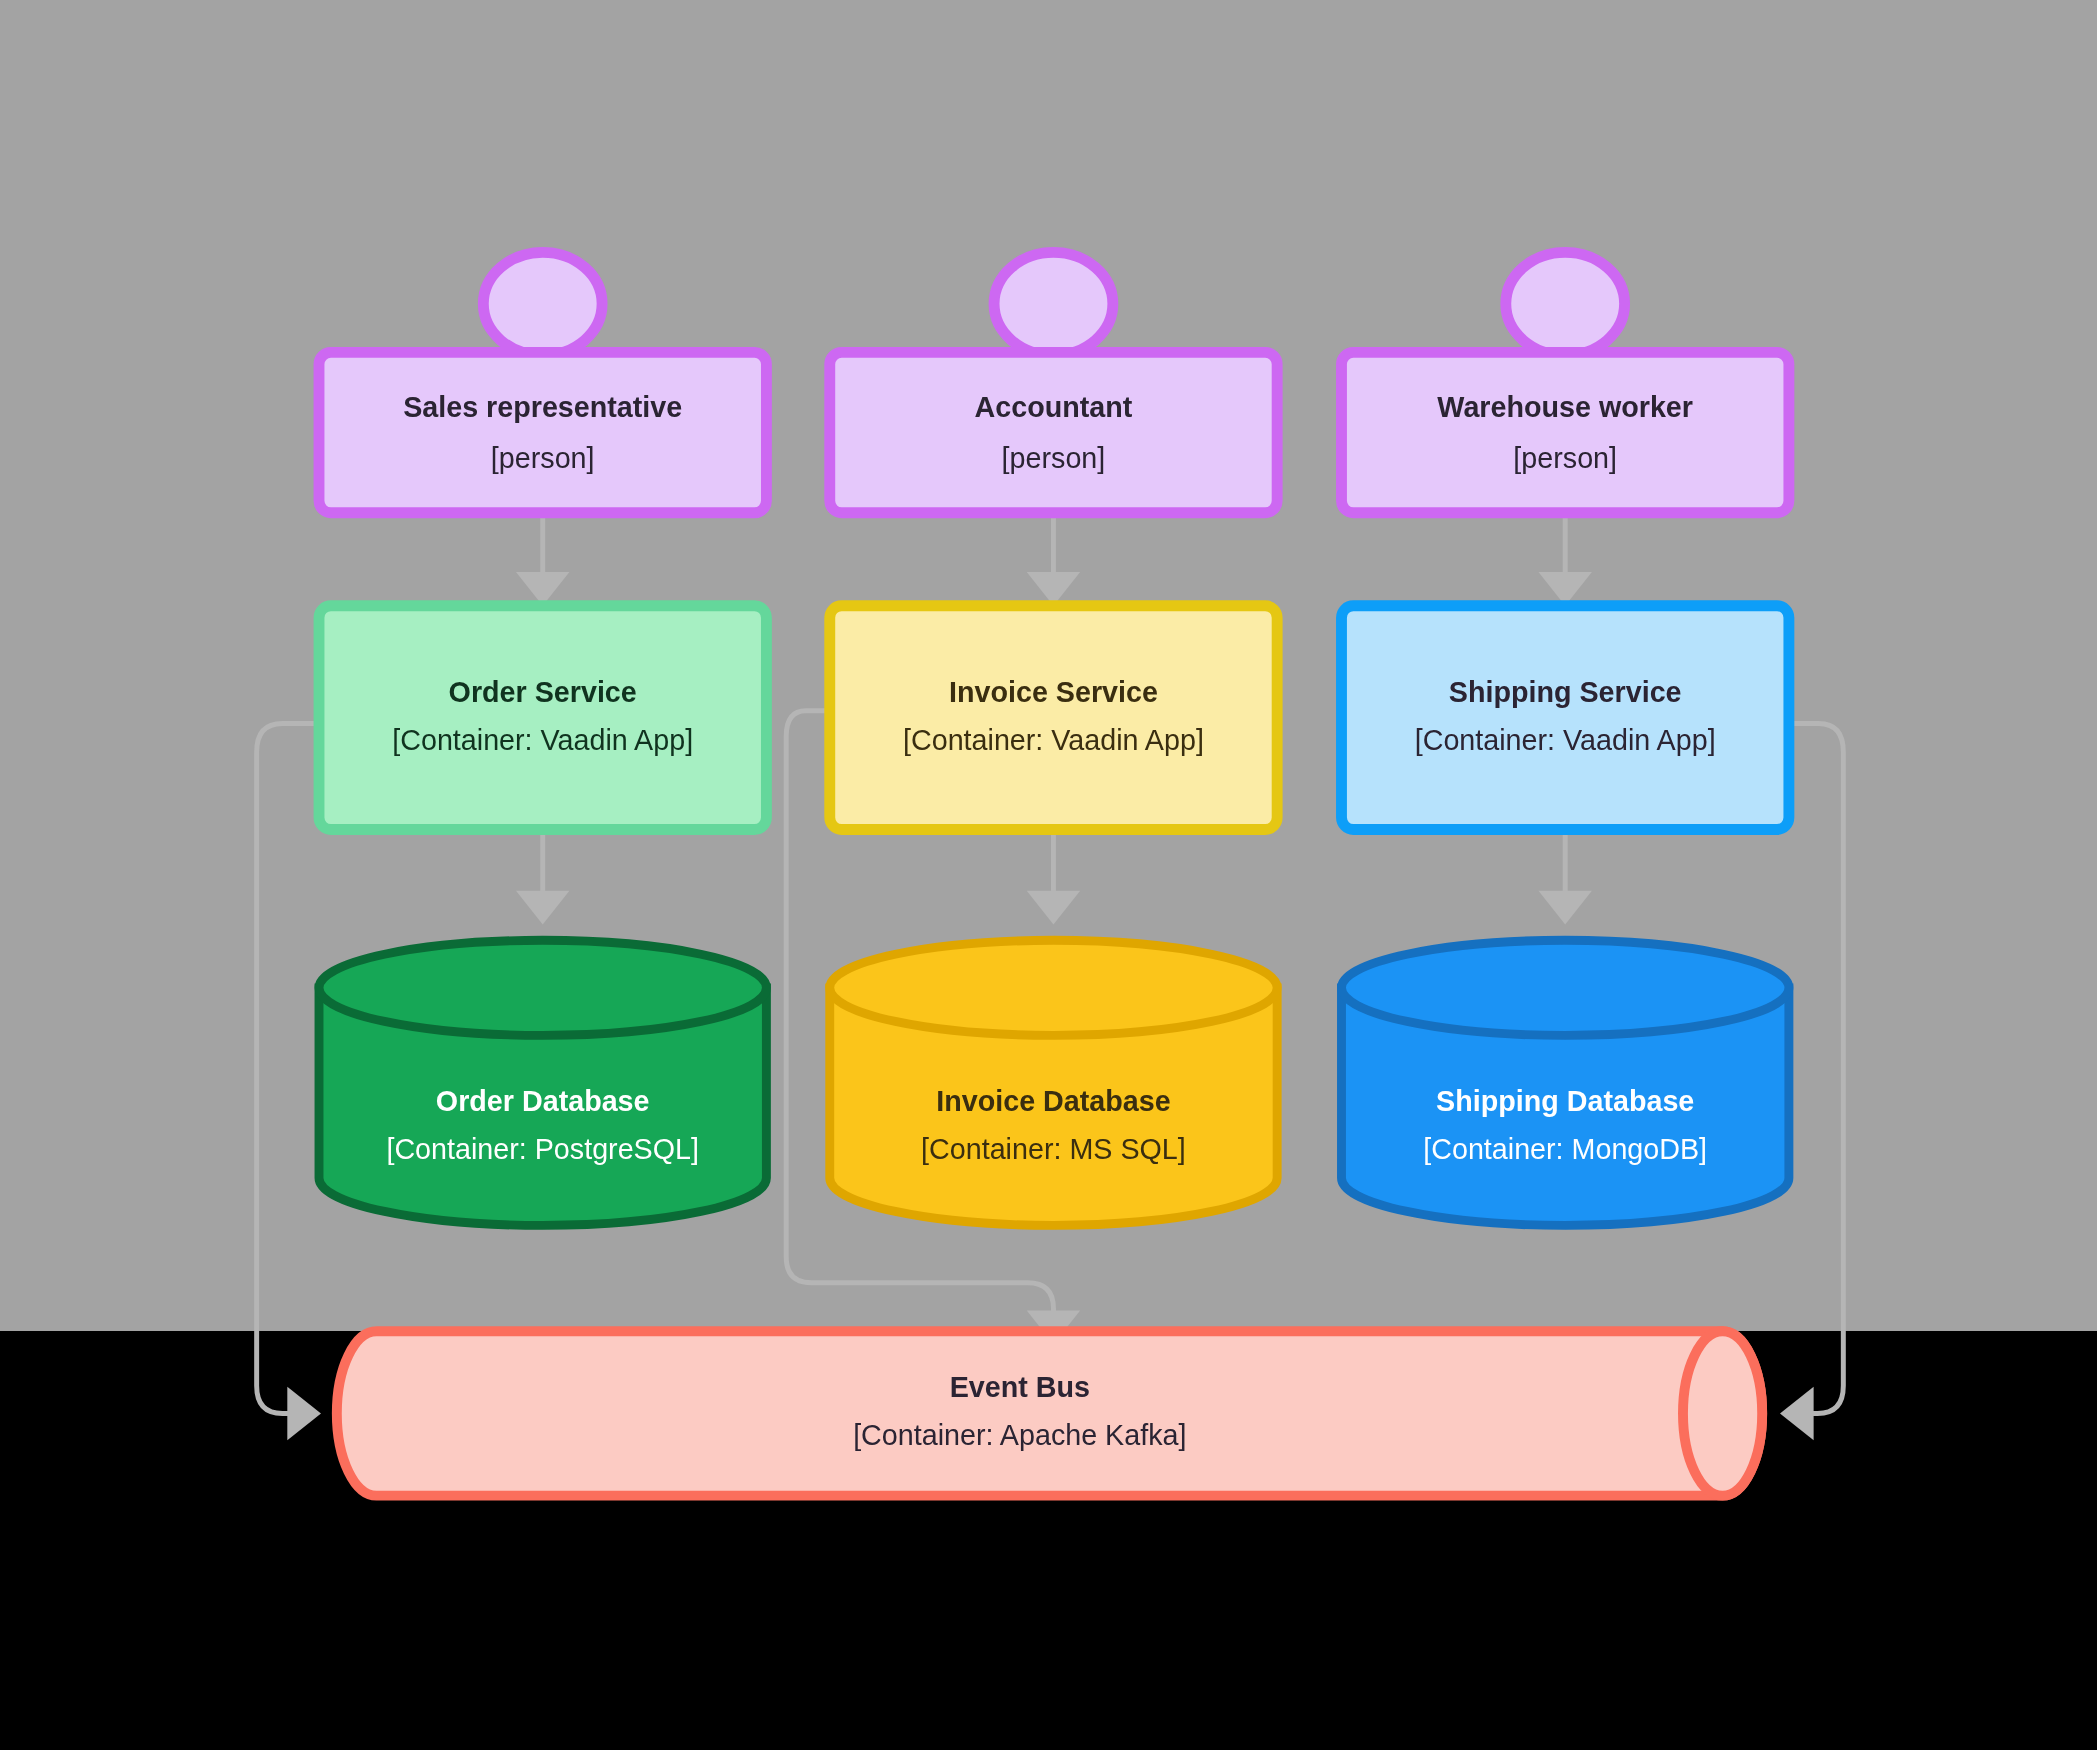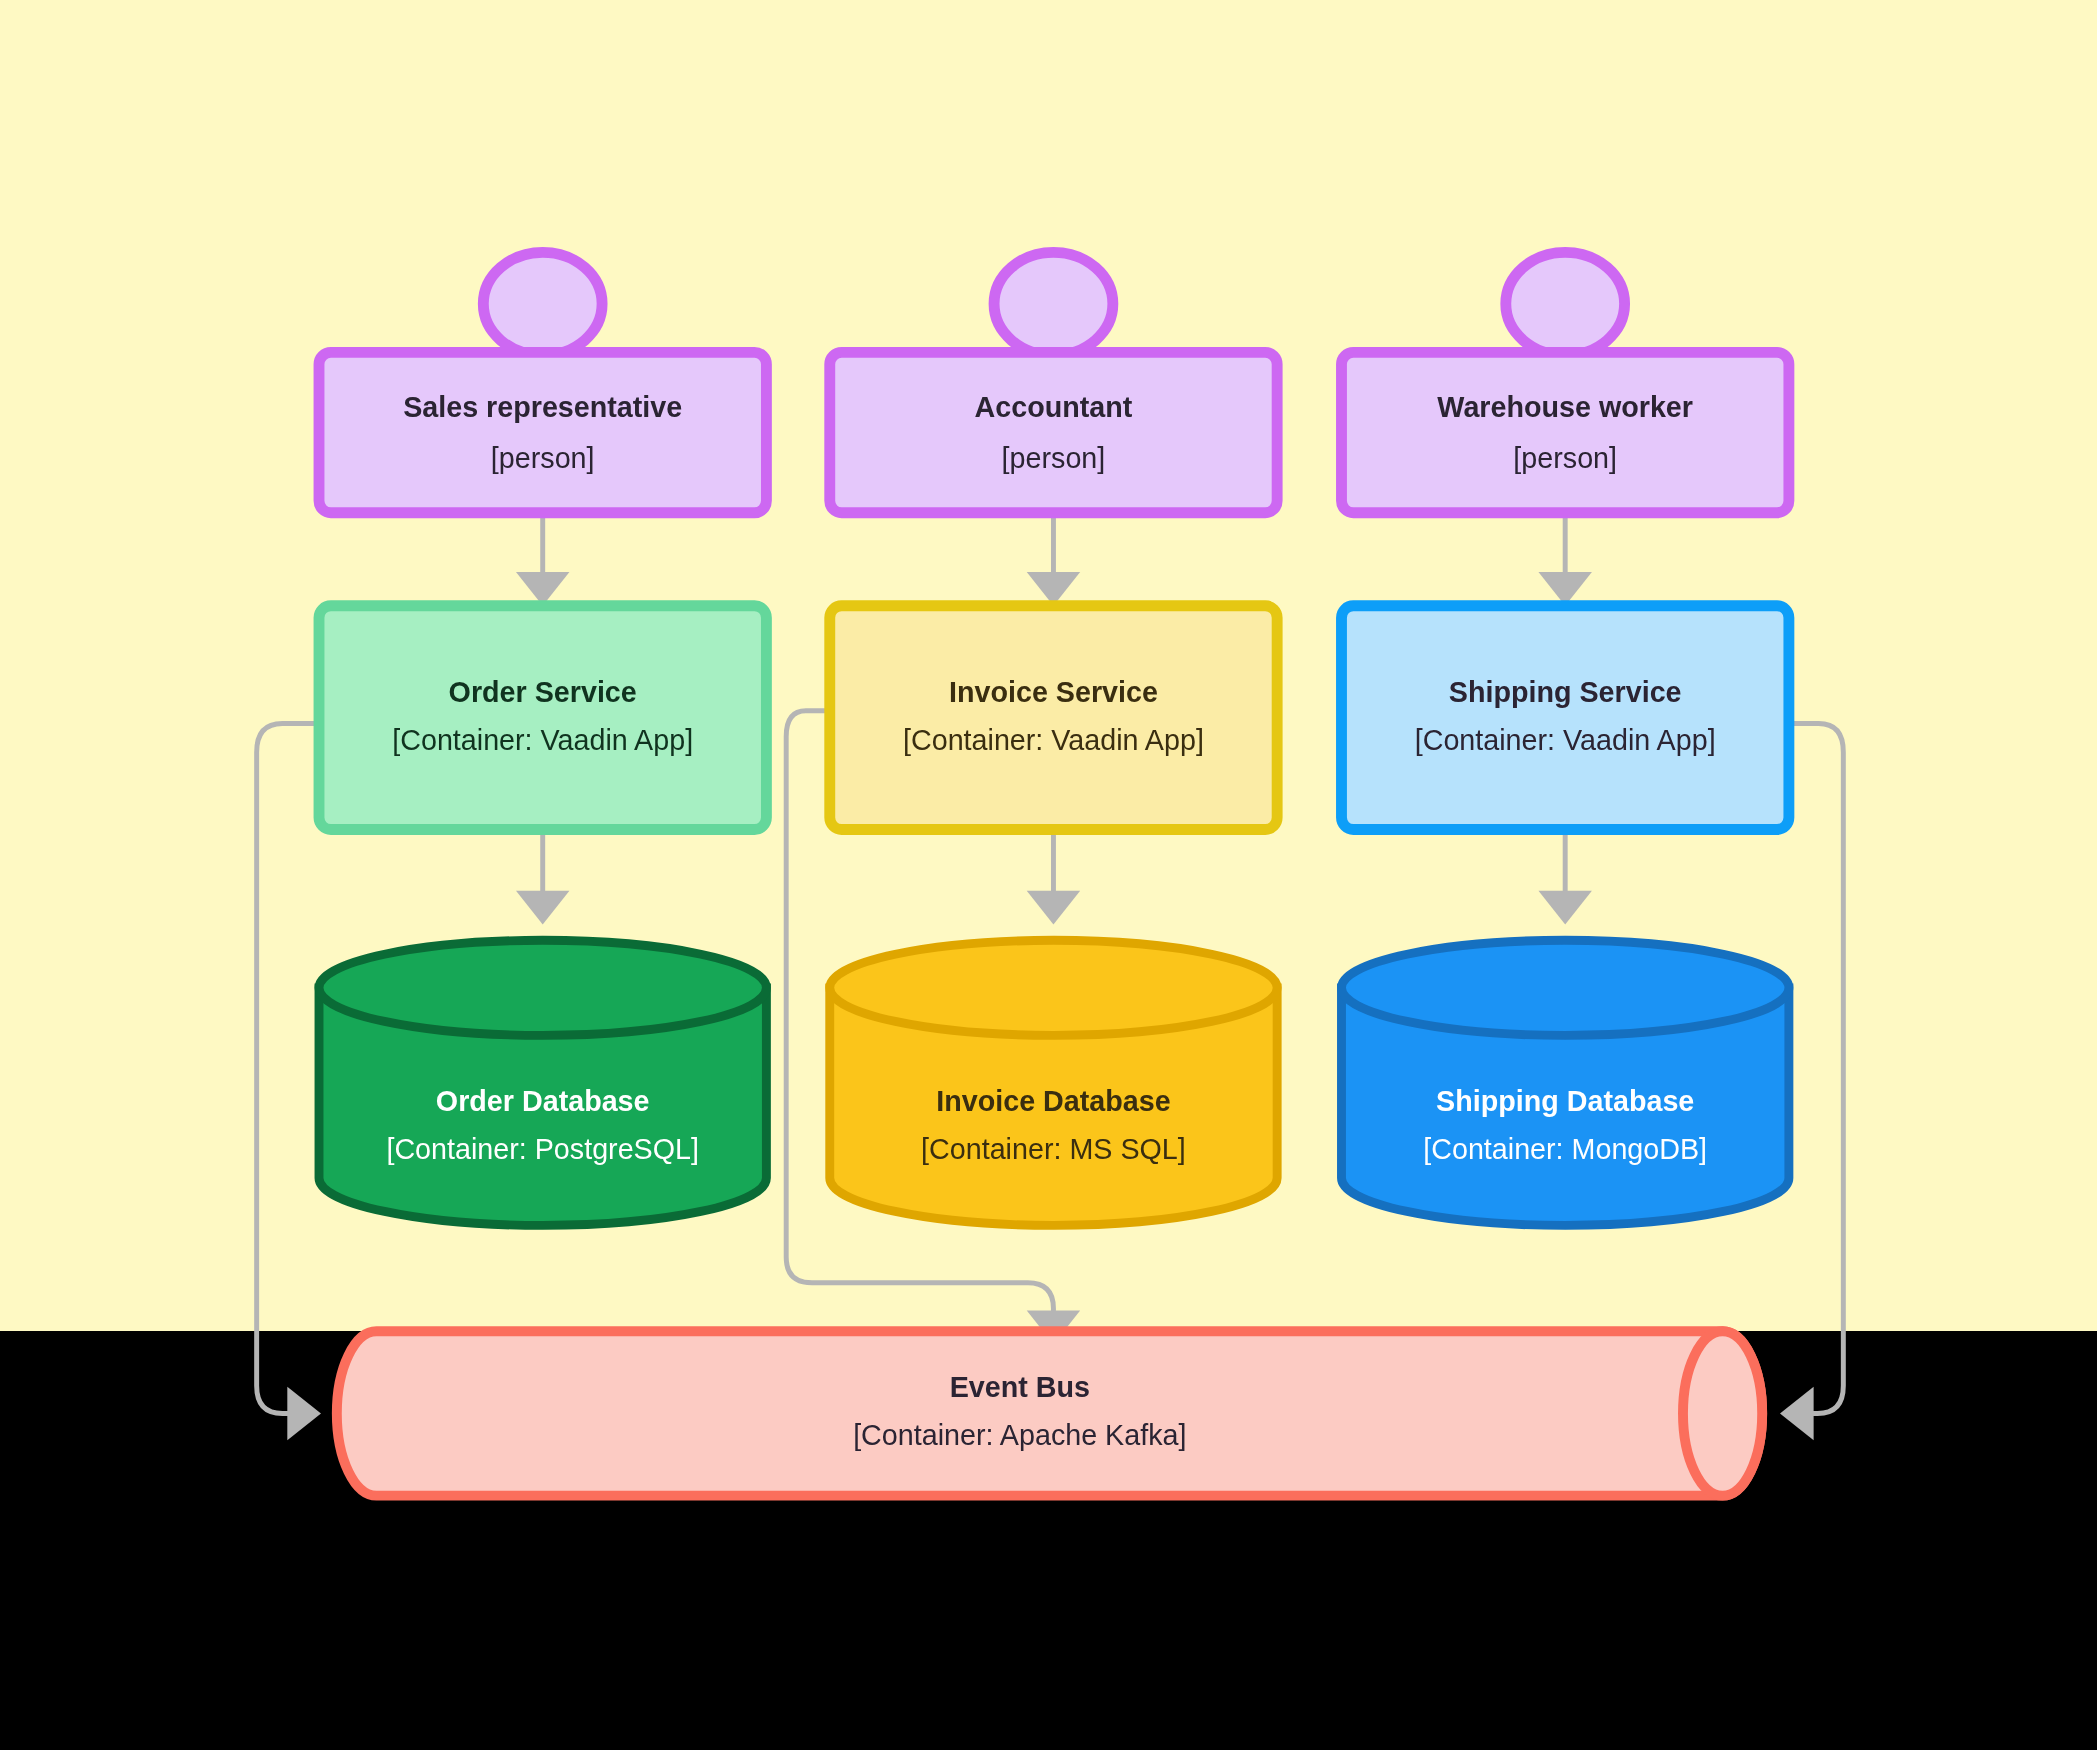--- a/index.html
+++ b/index.html
@@ -10,21 +10,21 @@
   body {
     width: 2098px;
     height: 1750px;
     overflow: hidden;
     font-family: "Liberation Sans", sans-serif;
   }
   #diagram-root {
     position: relative;
     width: 2098px;
     height: 1331px;
-    background: #fef9c3;
+    background: #a3a3a3;
     text-align: center;
   }
   svg#c4-diagram {
     display: block;
     width: 2098px;
     height: 1750px;
   }
   .node-title {
     font-family: "Liberation Sans", sans-serif;
     font-weight: bold;

